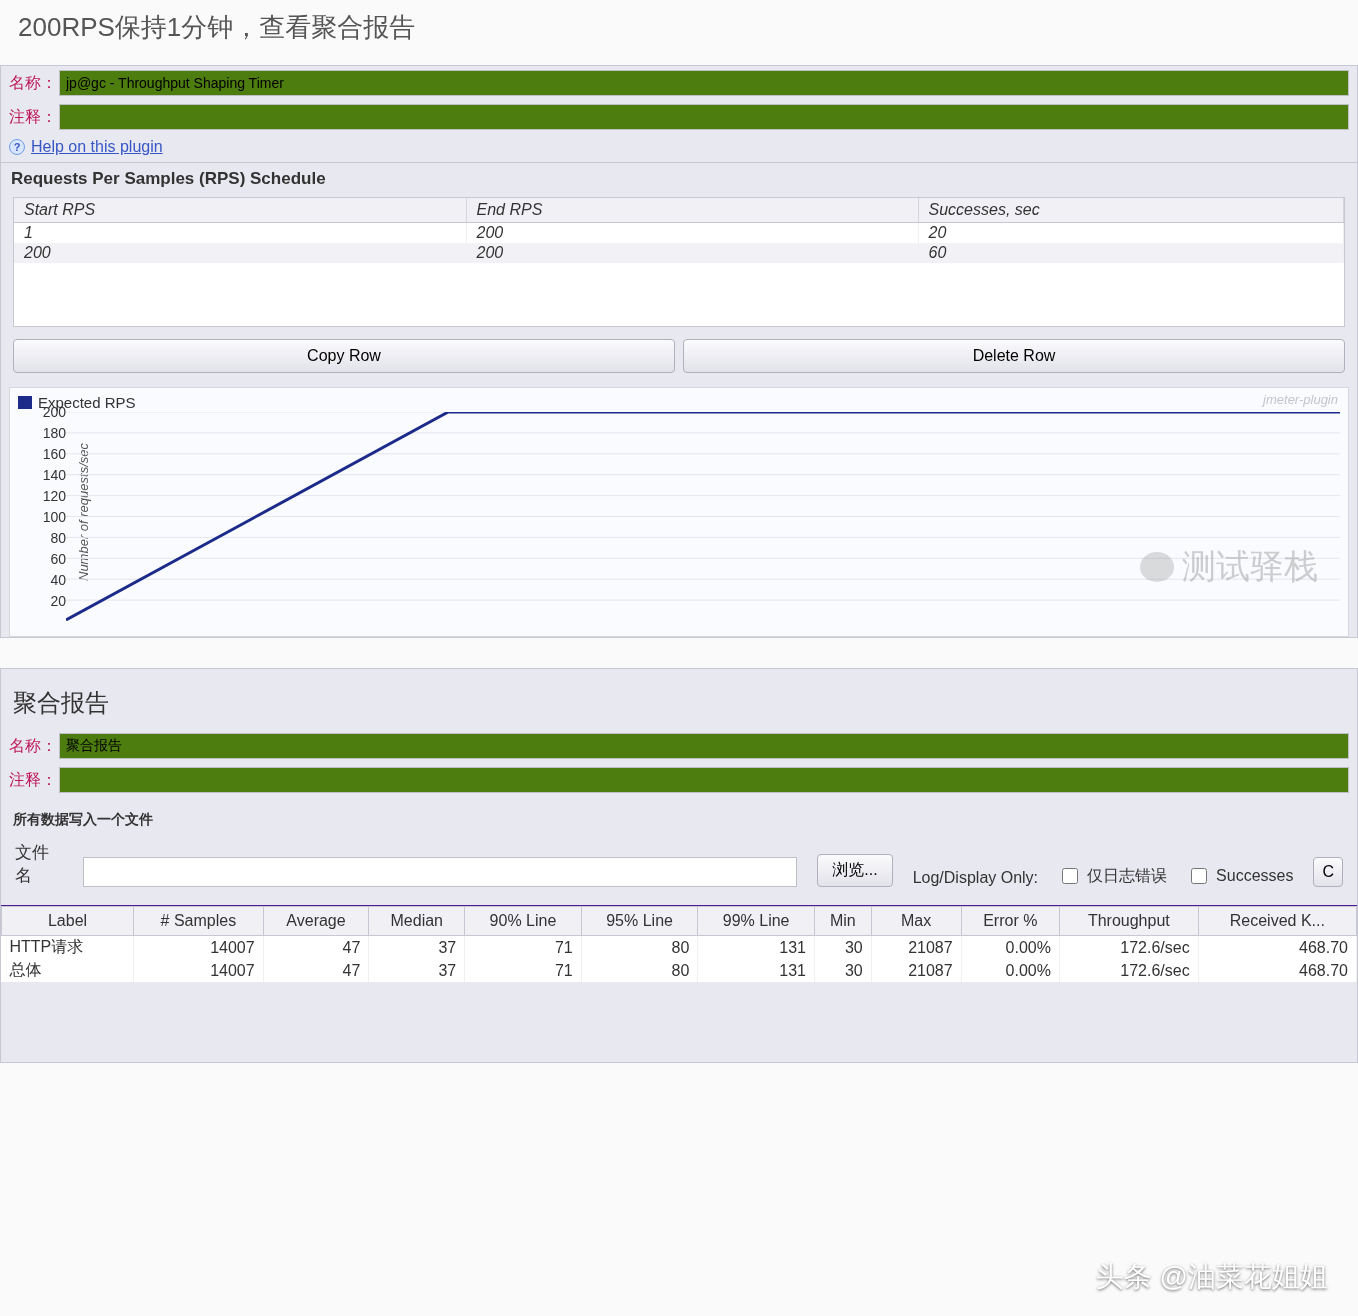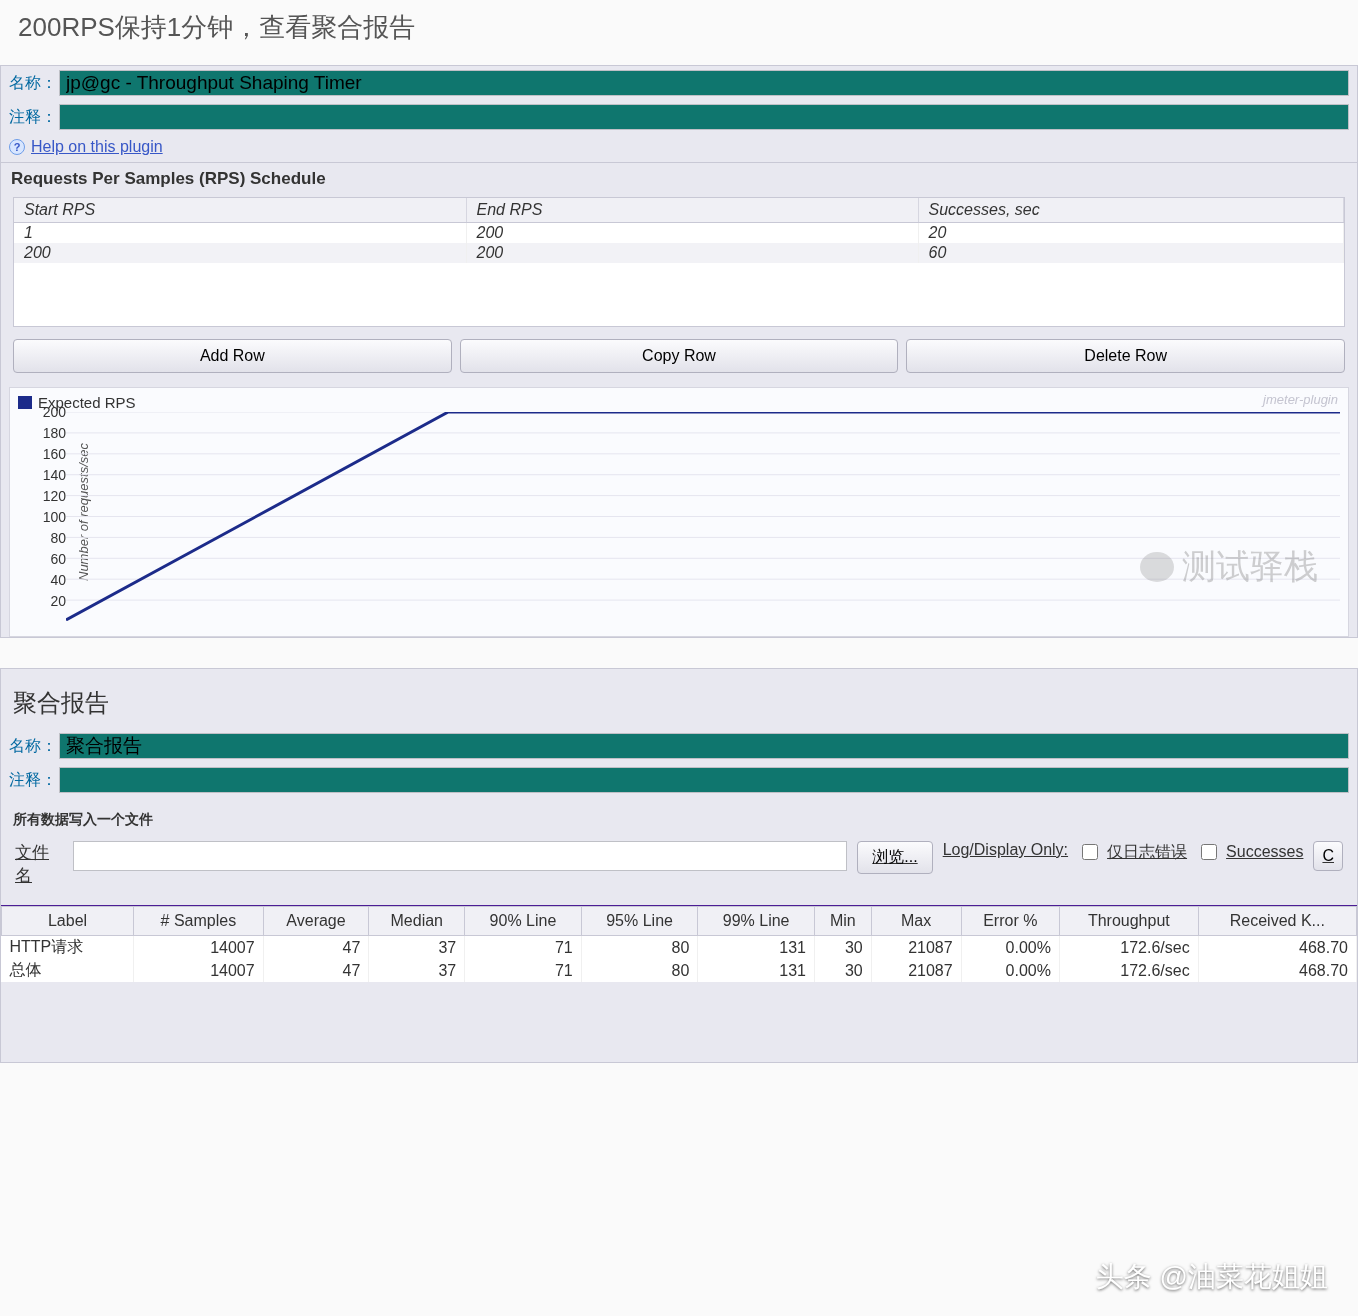--- a/index.html
+++ b/index.html
@@ -23,31 +23,31 @@
     margin: 0 0 30px 0;
   }
   .form-row {
     display: flex;
     align-items: center;
     padding: 4px 8px;
     gap: 8px;
   }
   .form-row label {
     font-size: 16px;
-    color: #0369a1;
+    color: #be185d;
     white-space: nowrap;
     width: 42px;
   }
   .form-row input[type=text] {
     flex: 1;
     height: 26px;
     padding: 2px 6px;
     border: 1px solid #bfc0c6;
-    background: #0f766e;
-    font-size: 19px;
+    background: #4d7c0f;
+    font-size: 14px;
   }
   .help-row {
     padding: 4px 8px 6px 8px;
     display: flex;
     align-items: center;
     gap: 6px;
     border-bottom: 1px solid #c8c8d5;
   }
   .help-row a {
     color: #3757c7;
@@ -167,24 +167,23 @@
     position: relative;
   }
 
   
   .agg-title {
     font-size: 24px;
     padding: 18px 12px 10px 12px;
   }
   .file-row {
     display: flex;
-    align-items: flex-start;
-    gap: 10px;
+    align-items: flex-end;
+    gap: 20px;
     padding: 8px 14px;
-    text-decoration: underline;
   }
   .file-row .file-label {
     font-size: 17px;
     width: 48px;
   }
   .file-row input[type=text] {
     flex: 1;
     height: 30px;
     border: 1px solid #bfc0c6;
     padding: 2px 6px;
@@ -284,21 +283,20 @@
           <tr>
             <td>200</td>
             <td>200</td>
             <td>60</td>
           </tr>
         </tbody>
     </table>
   </div>
 
   <div class="btn-row">
-    <button>Add Row</button>
     <button>Copy Row</button>
     <button>Delete Row</button>
   </div>
 
   <div class="chart-area">
     <div class="legend">
       <div class="legend-swatch"></div>
       <span>Expected RPS</span>
     </div>
     <div class="watermark-plugin">jmeter-plugin</div>

